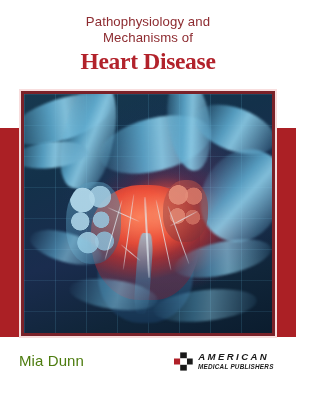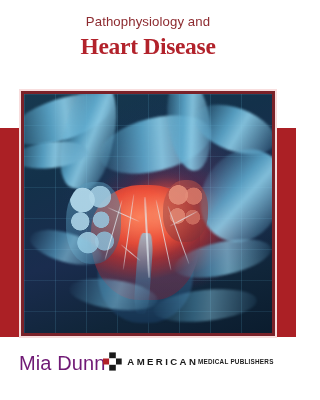--- a/index.html
+++ b/index.html
@@ -209,45 +209,46 @@
     background: radial-gradient(circle, rgba(255,170,130,0.55) 0%, rgba(255,90,60,0.3) 45%, rgba(0,0,0,0) 72%);
     filter: blur(4px);
   }
 
   
   .author {
     position: absolute;
     left: 19px;
     top: 352px;
     font-family: "Liberation Sans", sans-serif;
-    font-size: 20px;
-    color: #701a75;
+    font-size: 15px;
+    color: #4d7c0f;
     letter-spacing: 0.1px;
   }
 
   
   .publisher {
     position: absolute;
     right: 19px;
     top: 352px;
     display: flex;
     align-items: center;
     gap: 5px;
   }
   .logo-mark {
     position: relative;
     width: 19px;
     height: 19px;
     flex: 0 0 auto;
   }
   .pub-text {
     display: flex;
-    flex-direction: row;
+    flex-direction: column;
     justify-content: flex-end;
     line-height: 1;
+    font-style: italic;
   }
   .pub-name {
     font-family: "Liberation Sans", sans-serif;
     font-size: 9.6px;
     font-weight: 700;
     letter-spacing: 2.4px;
     color: #1a1a1a;
   }
   .pub-sub {
     font-family: "Liberation Sans", sans-serif;
@@ -260,20 +261,21 @@
     transform-origin: left center;
   }
 </style>
 </head>
 <body>
 
 <div class="cover">
 
   <div class="title-block">
     <div class="title-sub">Pathophysiology and</div>
+    <div class="title-sub">Mechanisms of</div>
     <div class="title-main">Heart Disease</div>
   </div>
 
   <div class="side-bar left"></div>
   <div class="side-bar right"></div>
 
   <div class="art-frame">
     <div class="art-frame-inner">
       <div class="art">
         <div class="grid-lines"></div>

